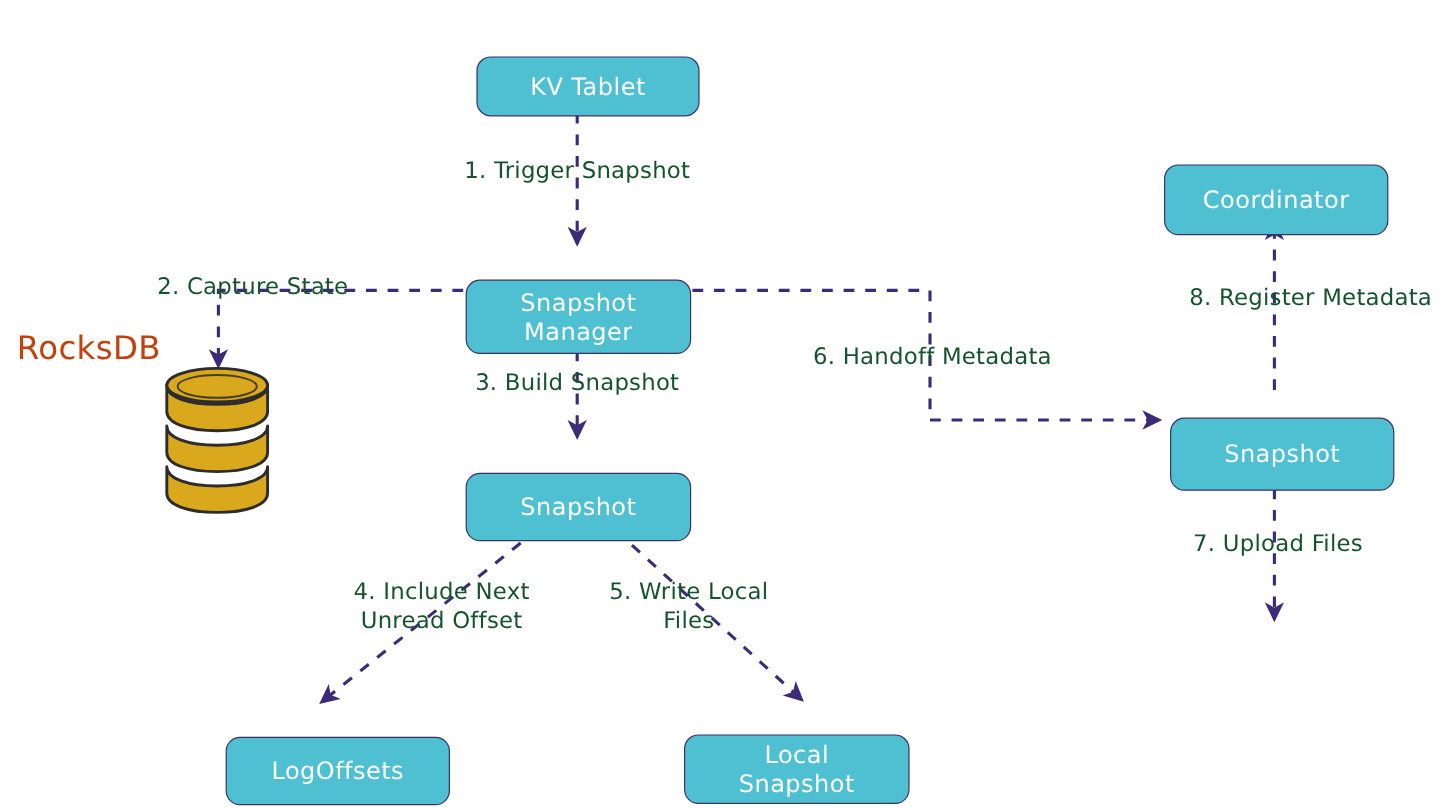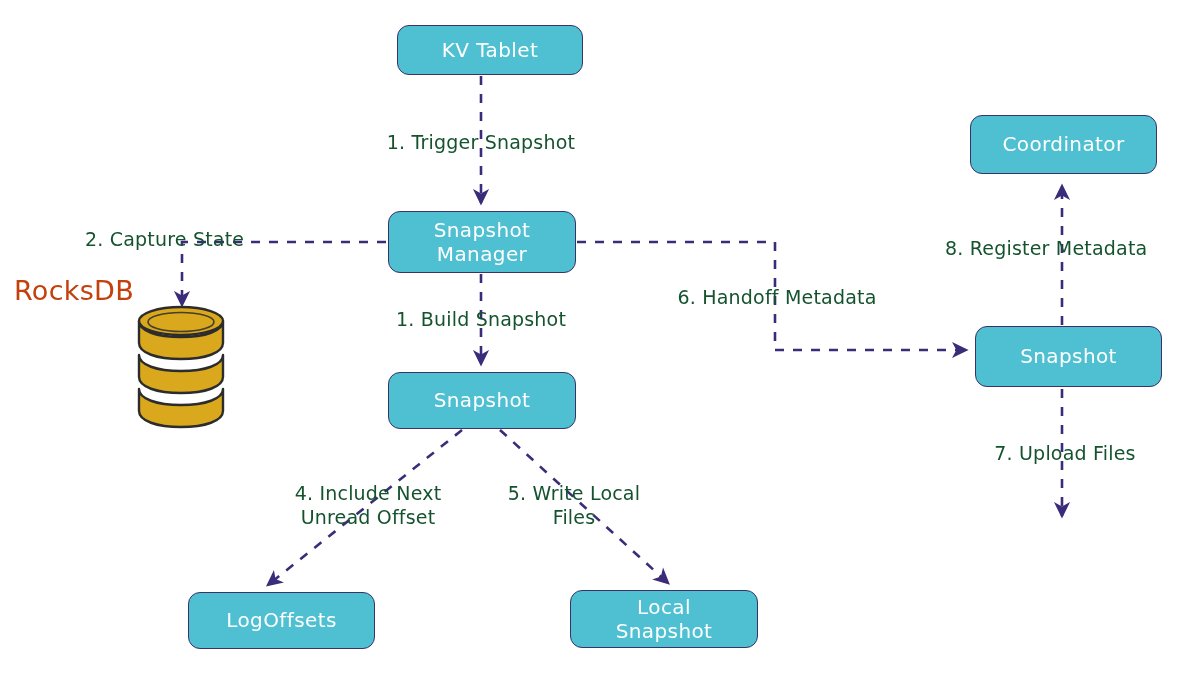--- a/index.html
+++ b/index.html
@@ -44,36 +44,37 @@
     justify-content: center;
     text-align: center;
     color: #ffffff;
     font-family: "DejaVu Sans", sans-serif;
     font-size: 20px;
     font-weight: 400;
     letter-spacing: 0.4px;
     line-height: 1.22;
     padding: 2px 6px;
     white-space: pre-line;
+    margin-top: 22px;
   }
 
   
   .edge-label {
     position: absolute;
     z-index: 3;
     color: #14532d;
     font-family: "DejaVu Sans", sans-serif;
     font-size: 19px;
     font-weight: 400;
     letter-spacing: 0.2px;
     line-height: 1.28;
     white-space: pre-line;
     text-align: center;
   }
-  .edge-label.align-left  { text-align: left; }
+  .edge-label.align-left  { text-align: left; margin-left: 46px; }
 
   
   .annot {
     position: absolute;
     z-index: 3;
     color: #c2410c;
     font-family: "DejaVu Sans", sans-serif;
     font-size: 27px;
     letter-spacing: 0.3px;
     white-space: nowrap;
@@ -144,21 +145,21 @@
 
   <div class="node" style="left:970px; top:115px; width:187px; height:59px;">Coordinator</div>
 
   <div class="node" style="left:975px; top:326px; width:187px; height:61px;">Snapshot</div>
 
 
   <div class="edge-label" style="left:361px; top:130px; width:240px;">1. Trigger Snapshot</div>
 
   <div class="edge-label align-left" style="left:85px; top:227px; width:200px;">2. Capture State</div>
 
-  <div class="edge-label" style="left:371px; top:307px; width:220px;">1. Build Snapshot</div>
+  <div class="edge-label" style="left:371px; top:307px; width:220px;">3. Build Snapshot</div>
 
   <div class="edge-label" style="left:266px; top:481px; width:204px;">4. Include Next
 Unread Offset</div>
 
   <div class="edge-label" style="left:489px; top:481px; width:170px;">5. Write Local
 Files</div>
 
   <div class="edge-label" style="left:652px; top:285px; width:250px;">6. Handoff Metadata</div>
 
   <div class="edge-label" style="left:972px; top:441px; width:186px;">7. Upload Files</div>

